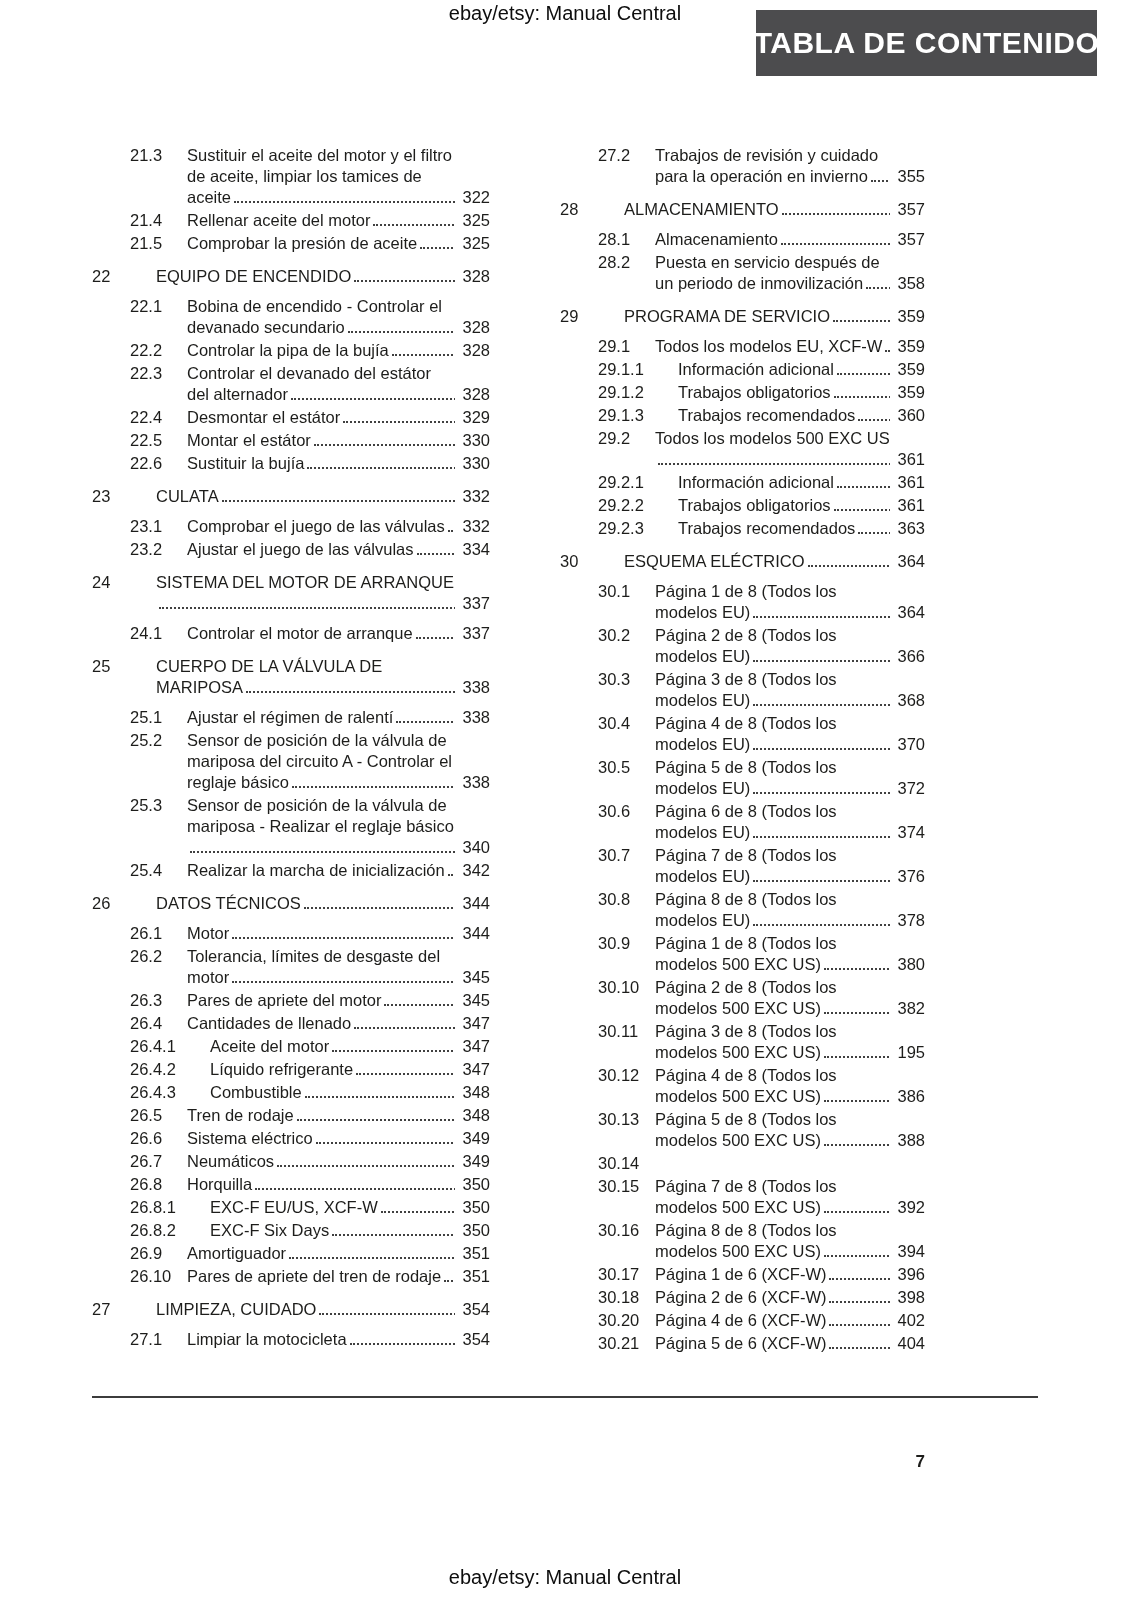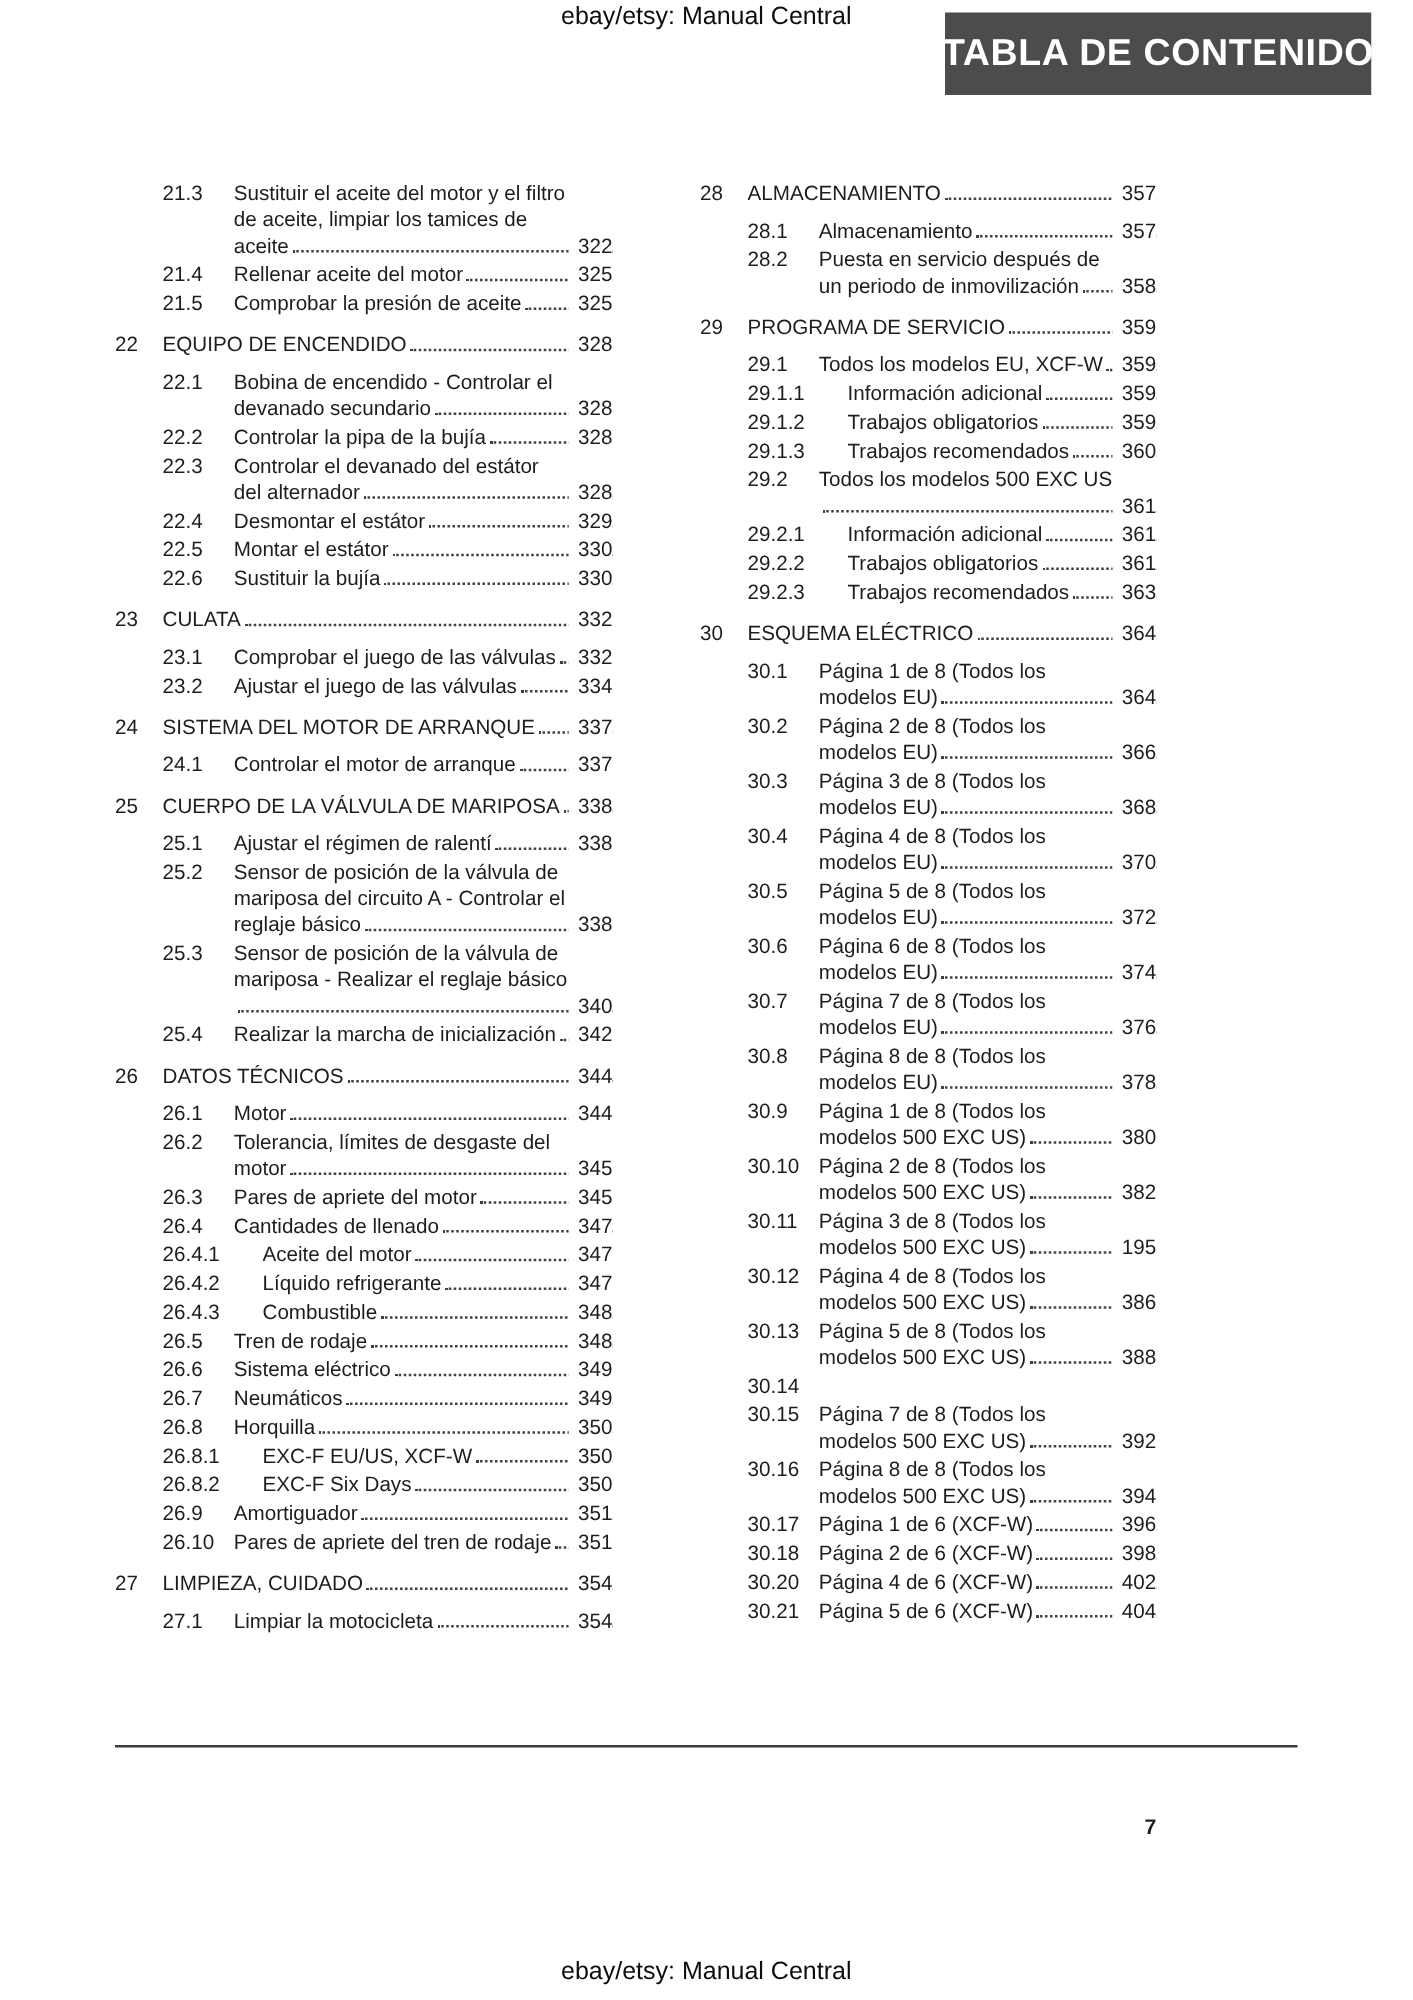--- a/index.html
+++ b/index.html
@@ -56,21 +56,21 @@
     column-gap: 70px;
     align-content: start;
   }
 
   .toc-row {
     display: flex;
     font-size: 16.5px;
     line-height: 21px;
     margin-bottom: 2px;
   }
-  .toc-row.level-0 { margin-top: 12px; margin-bottom: 9px; }
+  .toc-row.level-0 { margin-top: 12px; margin-bottom: 9px; gap: 26px; }
   .toc-col > .toc-row:first-child { margin-top: 0; }
 
   .num { flex: 0 0 auto; }
   .level-0 .num { width: 38px; }
   .level-1 .num { margin-left: 38px; width: 57px; }
   .level-2 .num { margin-left: 38px; width: 80px; }
 
   .entry {
     flex: 1;
     min-width: 0;
@@ -284,20 +284,24 @@
         <div class="toc-row level-0">
     <span class="num">27</span>
     <span class="entry"><span class="title">LIMPIEZA, CUIDADO</span><span class="dots"></span><span class="page">354</span></span>
   </div>
         <div class="toc-row level-1">
     <span class="num">27.1</span>
     <span class="entry"><span class="title">Limpiar la motocicleta</span><span class="dots"></span><span class="page">354</span></span>
   </div>
       </div>
     <div class="toc-col">
+        <div class="toc-row level-1">
+    <span class="num">27.2</span>
+    <span class="entry"><span class="title">Trabajos de revisión y cuidado para la operación en invierno</span><span class="dots"></span><span class="page">355</span></span>
+  </div>
         <div class="toc-row level-0">
     <span class="num">28</span>
     <span class="entry"><span class="title">ALMACENAMIENTO</span><span class="dots"></span><span class="page">357</span></span>
   </div>
         <div class="toc-row level-1">
     <span class="num">28.1</span>
     <span class="entry"><span class="title">Almacenamiento</span><span class="dots"></span><span class="page">357</span></span>
   </div>
         <div class="toc-row level-1">
     <span class="num">28.2</span>

